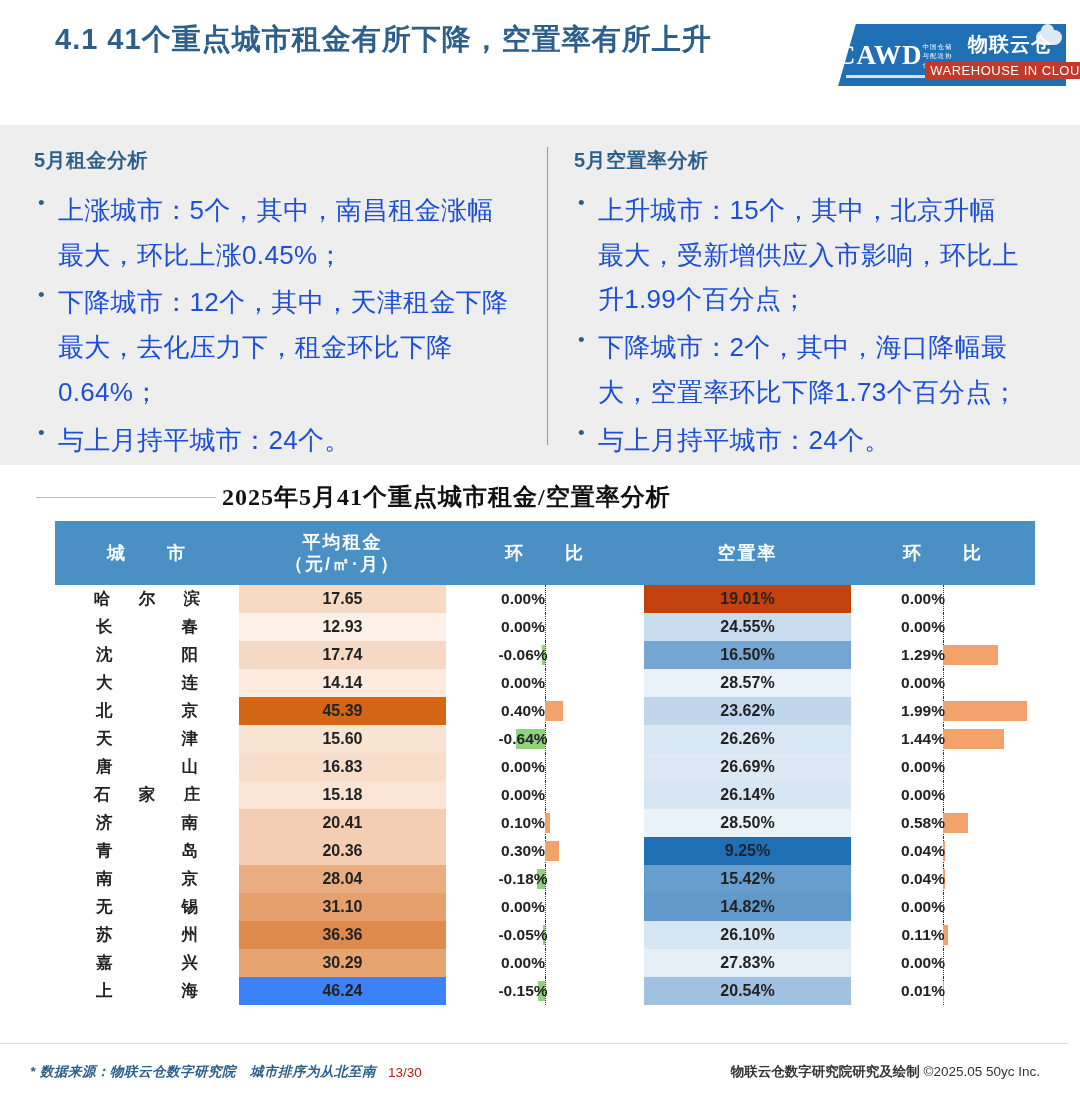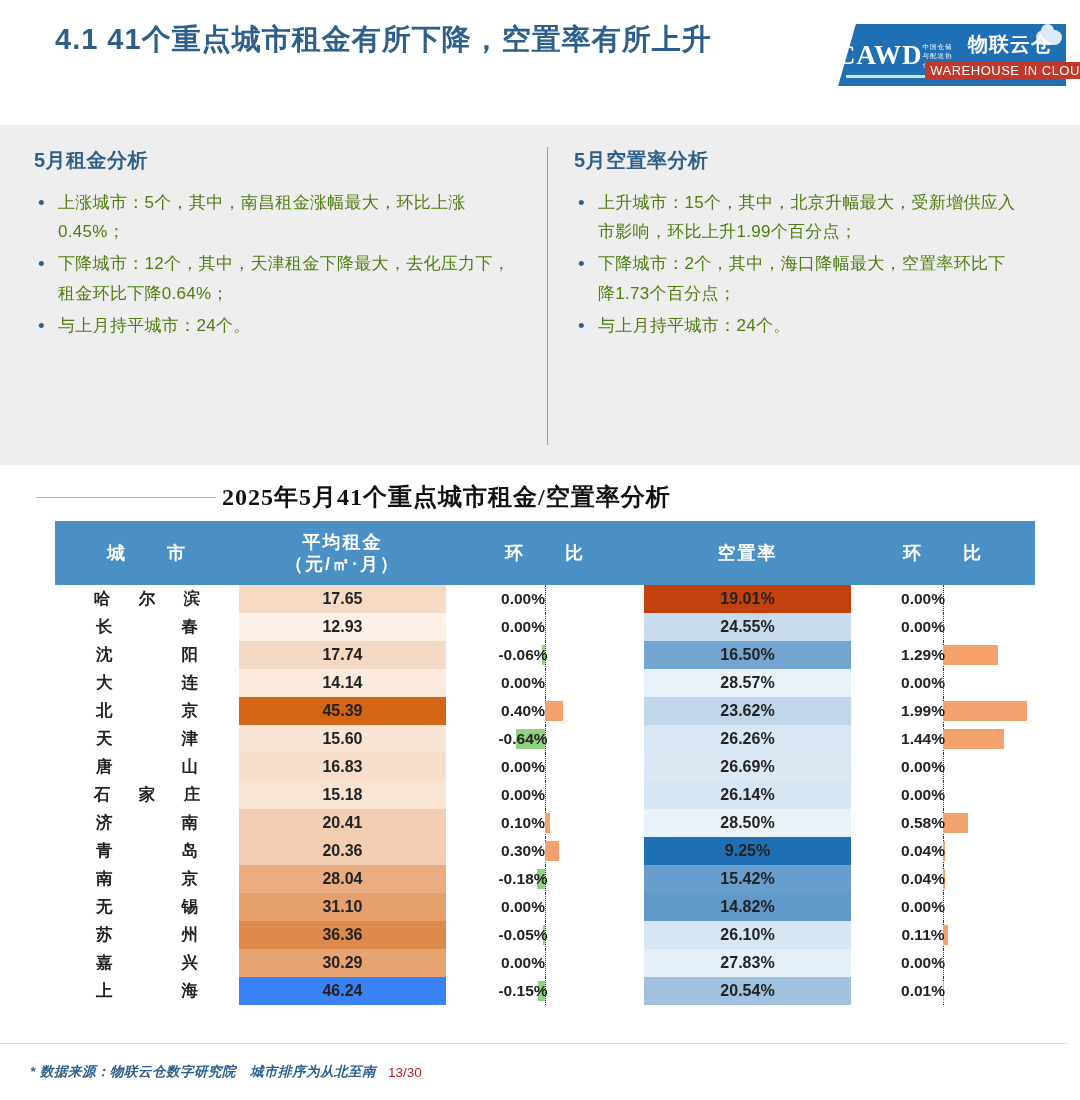--- a/index.html
+++ b/index.html
@@ -103,23 +103,23 @@
     color:#2c5f8a;
     font-weight:bold;
     letter-spacing:.5px;
   }
   ul.bullets{
     list-style:none;margin:0;padding:0;
   }
   ul.bullets li{
     position:relative;
     padding-left:24px;
-    font-size:17px;
+    font-size:26px;
     line-height:1.72;
-    color:#4d7c0f;
+    color:#1d4ed8;
     margin-bottom:3px;
     letter-spacing:.3px;
   }
   ul.bullets li:before{
     content:"•";
     position:absolute;left:4px;top:-1px;
     color:#2c5f8a;font-size:19px;
   }
   
   .chart-title-row{
@@ -380,13 +380,17 @@
           <td style="background: rgb(160, 194, 224);">20.54%</td>
           <td class="mom vmom"><span class="axis"></span><span class="bar" style="left:50%;width:0.23%;background:#f4a26b;"></span><span class="val">0.01%</span></td>
         </tr>
       </tbody>
   </table>
 </div>
 
 <div class="footer">
   <div class="left">* 数据来源：物联云仓数字研究院　城市排序为从北至南</div>
   <div class="page">13/30</div>
+  <div class="right">
+    <span>物联云仓数字研究院研究及绘制</span>
+    <span class="cc">©2025.05 50yc Inc.</span>
+  </div>
 </div>
 
 </body></html>

